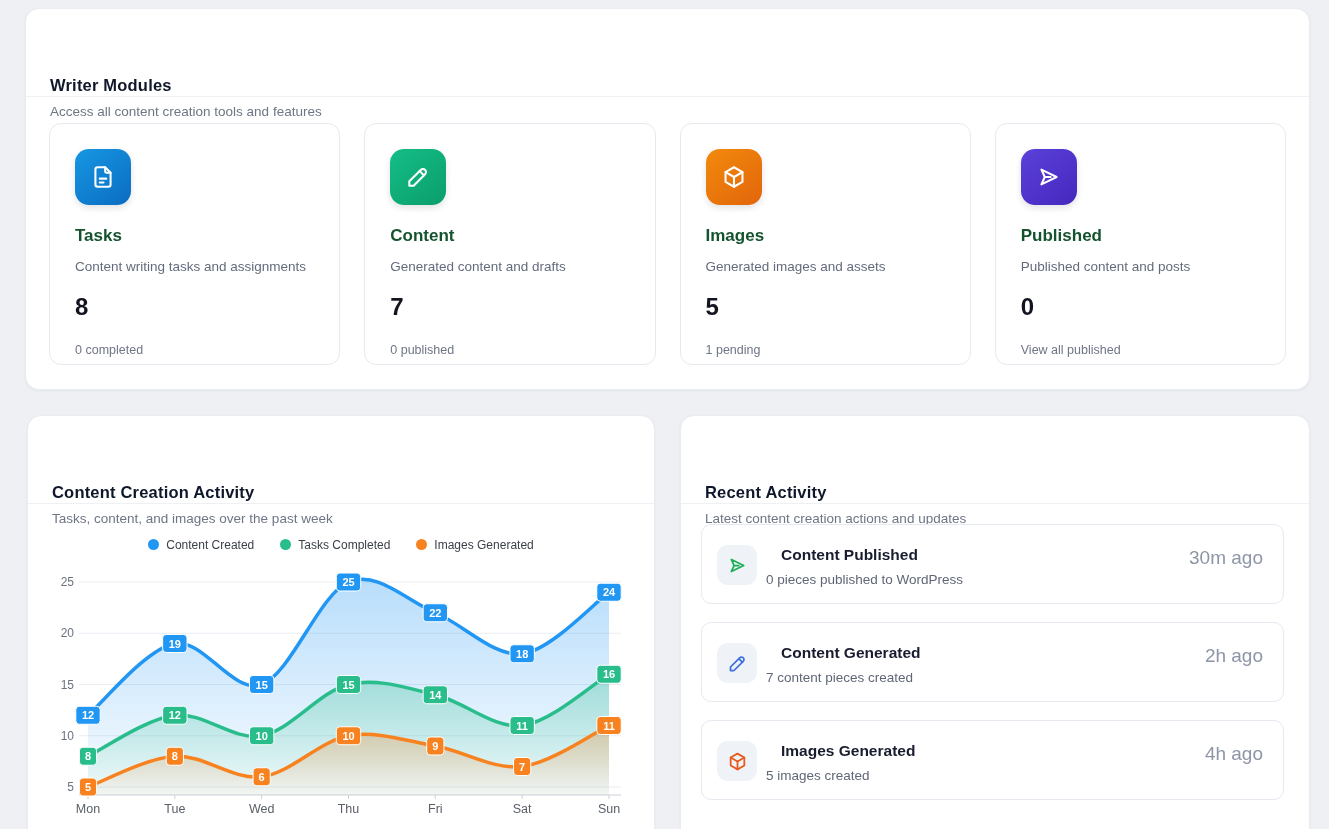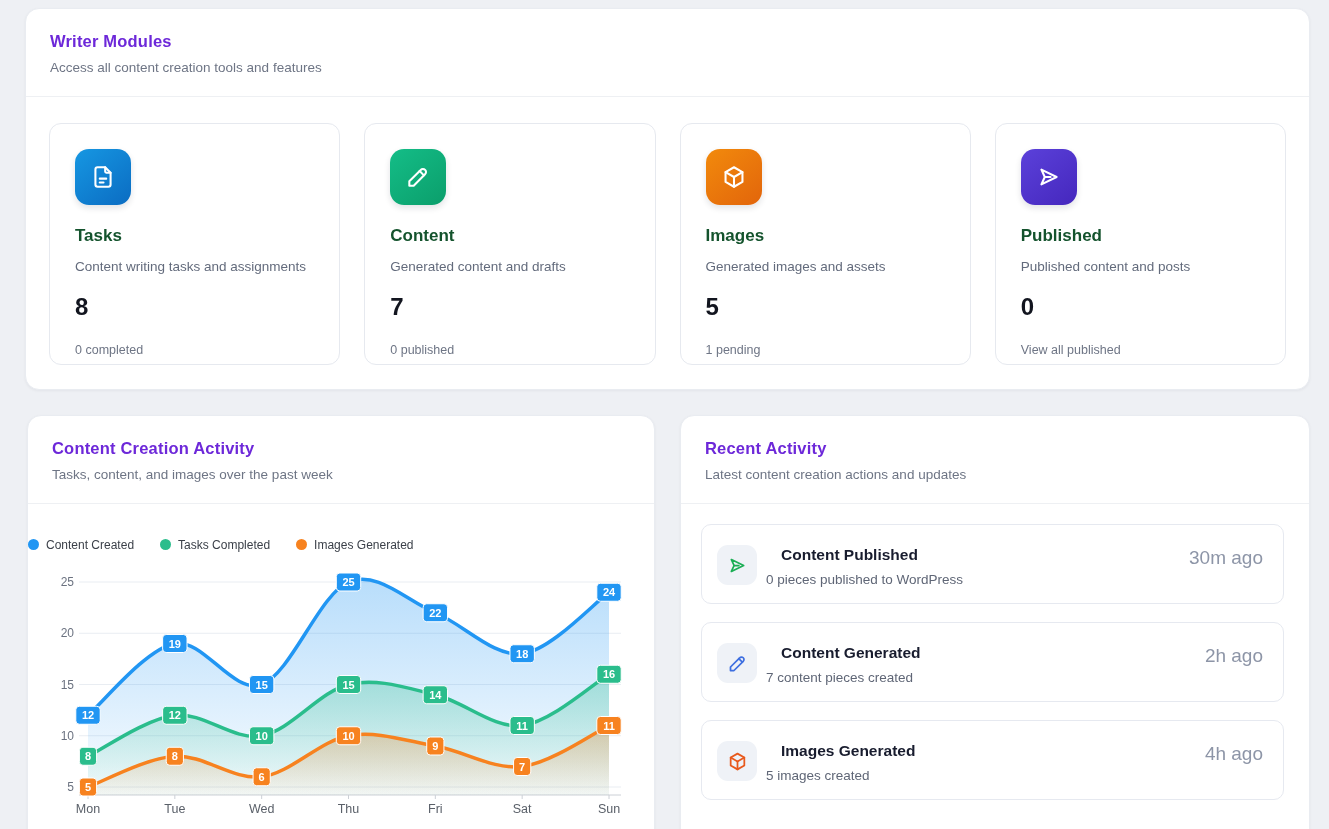--- a/index.html
+++ b/index.html
@@ -16,40 +16,40 @@
     background: #fff;
     border: 1px solid #e9ecf1;
     border-radius: 14px;
     box-shadow: 0 1px 3px rgba(20,24,40,.05);
   }
   .panel-top      { left: 25px;  top: 8px;   width: 1285px; height: 382px; }
   .panel-chart    { left: 27px;  top: 415px; width: 628px;  height: 440px; }
   .panel-activity { left: 680px; top: 415px; width: 630px;  height: 440px; }
 
   .panel-header { padding: 23px 24px 0; height: 88px; border-bottom: 1px solid #eef0f3; }
-  .panel-title { font-size: 16.5px; font-weight: bold; color: #6d28d9; letter-spacing: .2px; }
+  .panel-title { font-size: 16.5px; font-weight: bold; color: #0f172a; letter-spacing: .2px; margin-top: 44px; }
   .panel-subtitle { margin-top: 9px; font-size: 13.5px; color: #6e7585; }
 
   .modules-grid { display: grid; grid-template-columns: repeat(4,1fr); gap: 24px; padding: 26px 23px; }
   .module-card {
     border: 1px solid #e6e9ef; border-radius: 12px; padding: 25px;
     height: 242px; background: #fff; cursor: pointer;
   }
   .module-icon {
     width: 56px; height: 56px; border-radius: 14px;
     display: flex; align-items: center; justify-content: center; color: #fff;
     box-shadow: 0 3px 6px rgba(20,24,40,.12);
   }
   .module-title { margin-top: 21px; font-size: 17px; font-weight: bold; color: #14532d; }
   .module-desc  { margin-top: 13px; font-size: 13.5px; color: #636b7c; }
   .module-count { margin-top: 21px; font-size: 24px; font-weight: bold; color: #12151f; line-height: 1; }
   .module-sub   { margin-top: 24px; font-size: 12.5px; color: #6e7585; }
 
   .chart-area { padding-top: 31px; }
-  .legend { display: flex; align-items: center; gap: 26px; height: 19px; }
+  .legend { display: flex; justify-content: center; align-items: center; gap: 26px; height: 19px; }
   .legend-item { display: flex; align-items: center; gap: 7px; cursor: pointer; }
   .legend-dot { width: 11px; height: 11px; border-radius: 50%; }
   .legend-label { font-size: 12px; color: #3b4049; }
   svg.chart { display: block; margin-top: 5px; }
 
   .activity-list { padding: 20px 25px 0 20px; }
   .activity-item {
     position: relative; border: 1px solid #e6e9f0; border-radius: 10px;
     height: 80px; margin-bottom: 18px; background: #fff; cursor: pointer;
   }

